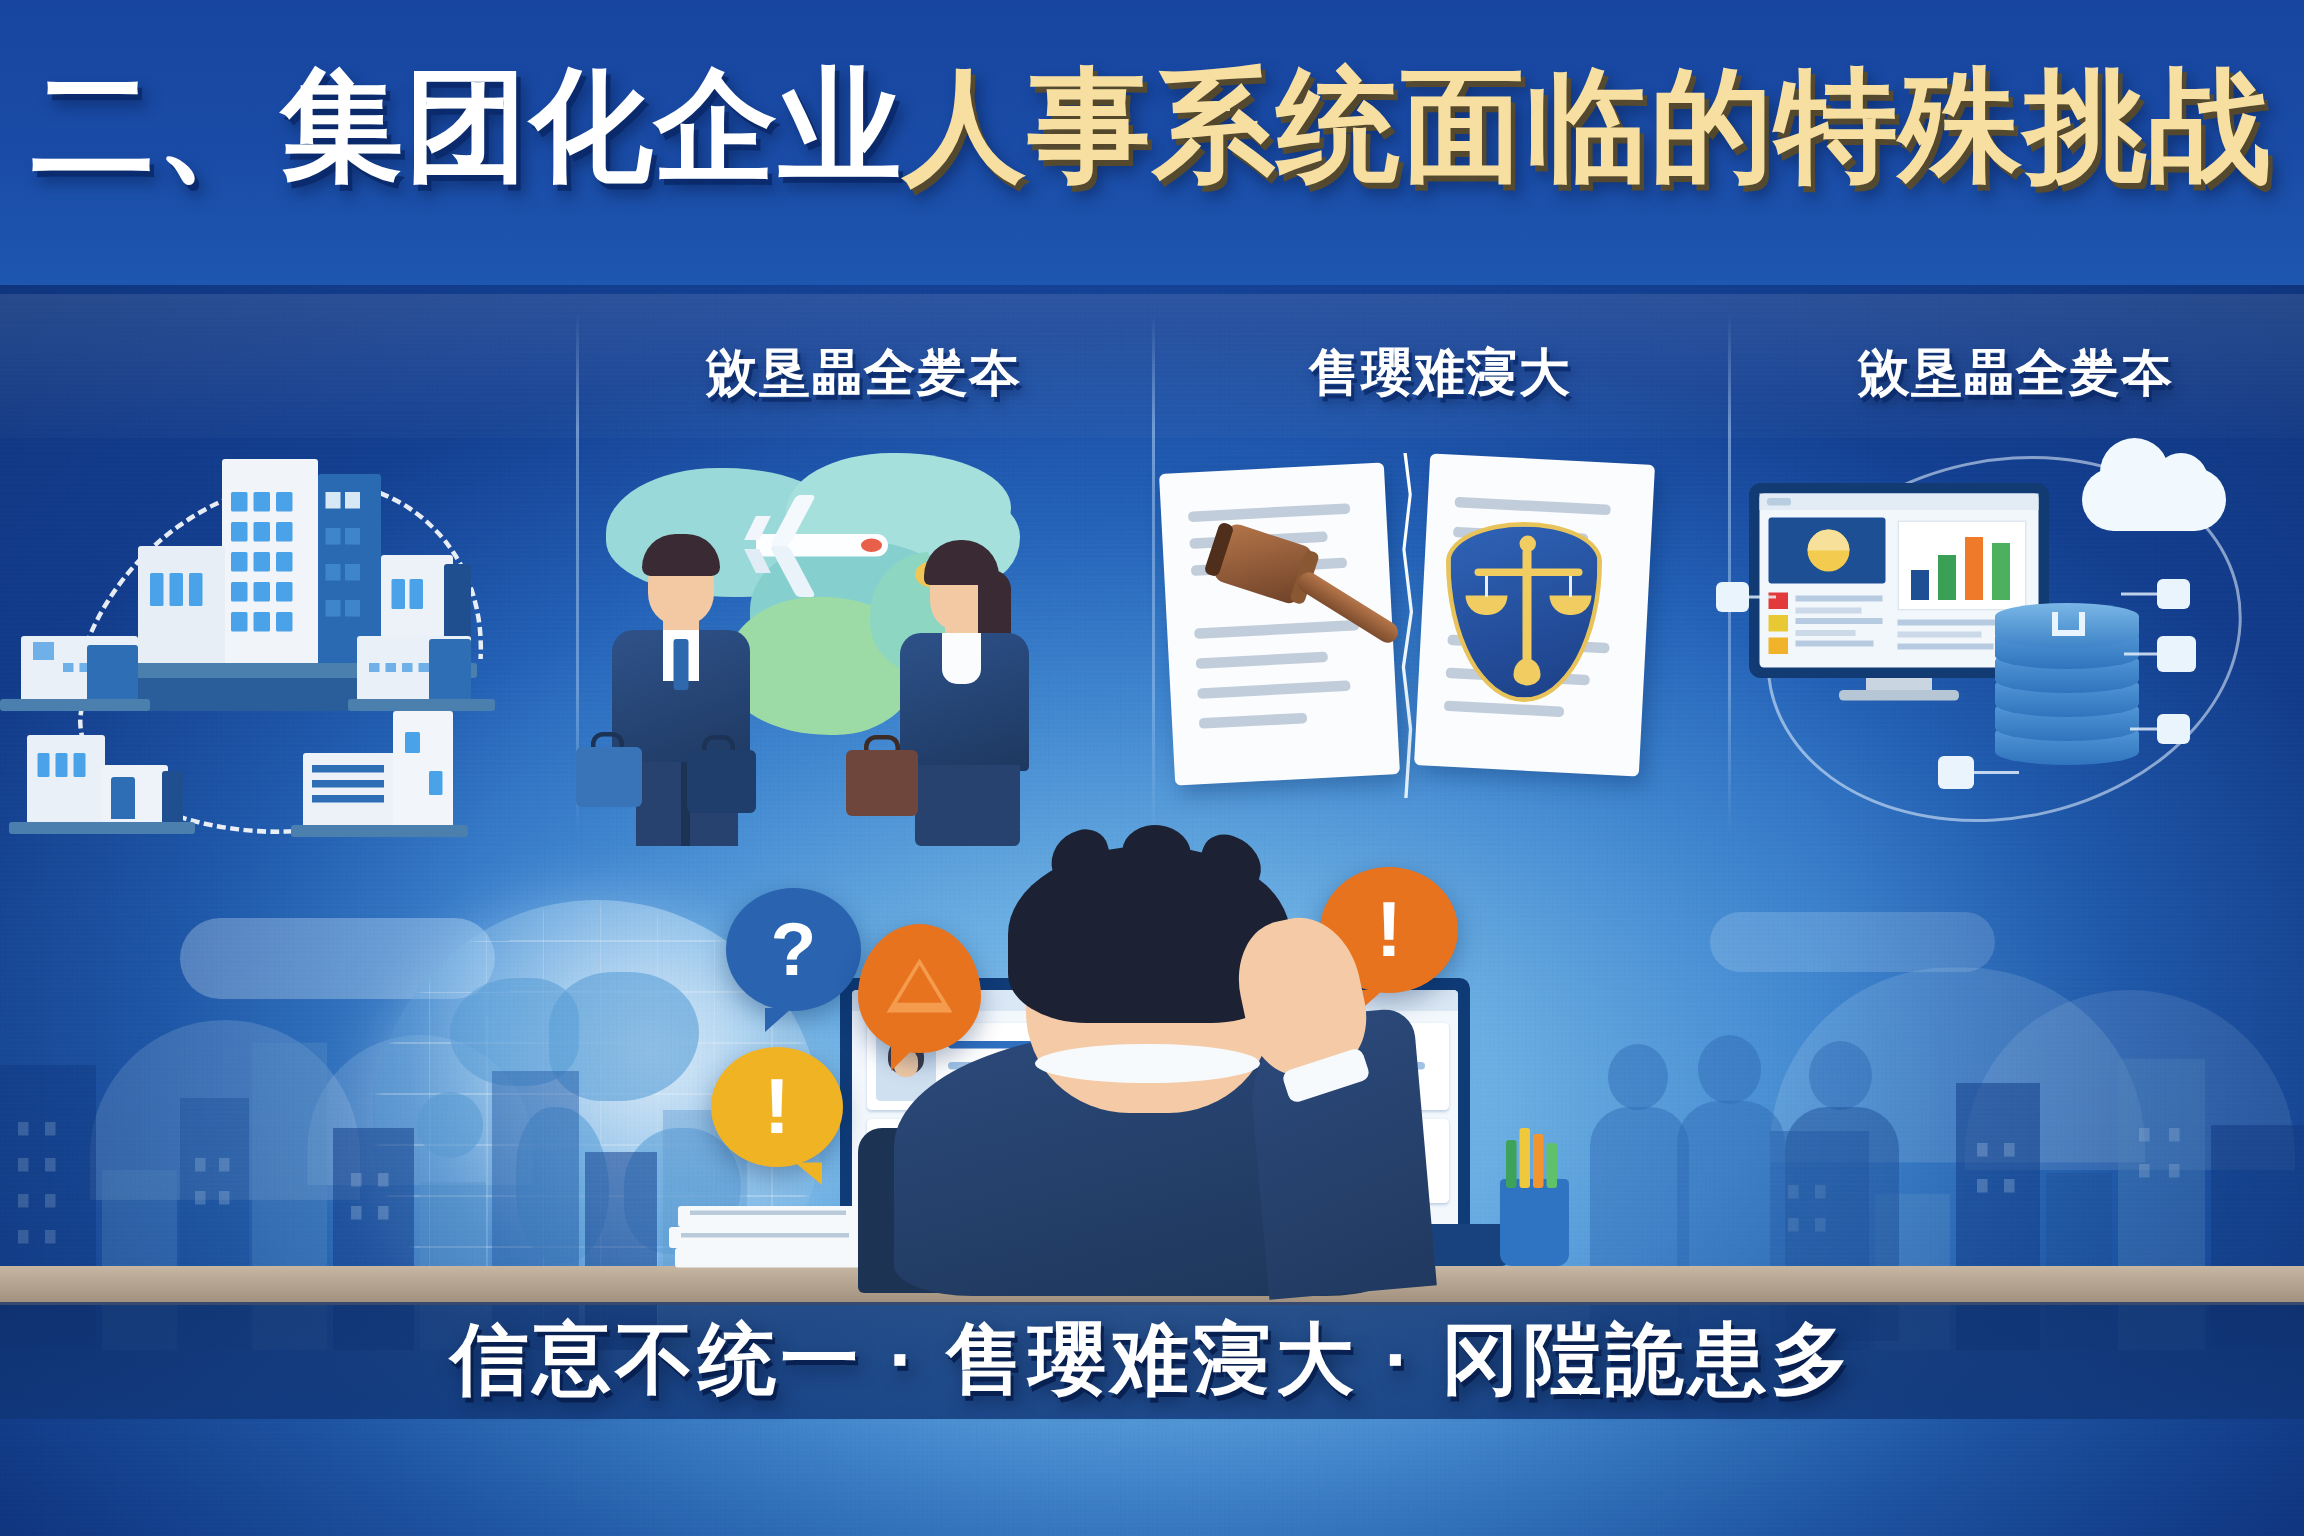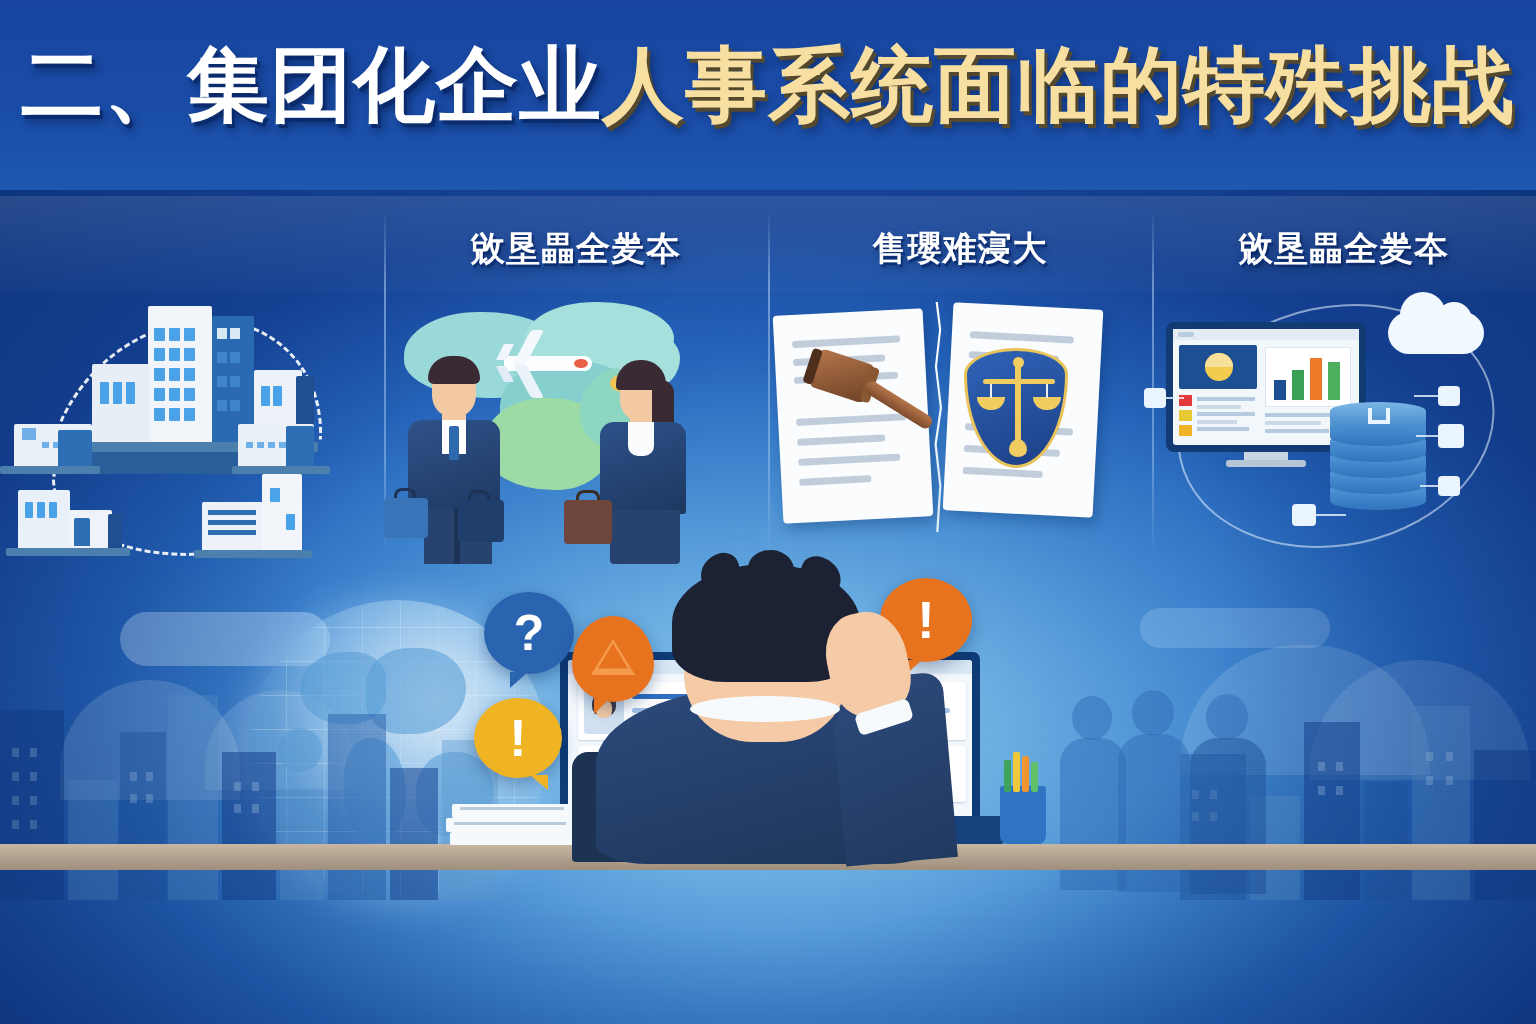--- a/index.html
+++ b/index.html
@@ -624,14 +624,17 @@
     <div class="man-hair" style="left:700px;top:-2px;width:40px;height:36px;border-radius:60% 40% 0 0;transform:rotate(-16deg);"></div>
     <div class="man-hair" style="left:748px;top:-6px;width:46px;height:38px;border-radius:50% 50% 0 0;transform:rotate(6deg);"></div>
     <div class="man-hair" style="left:800px;top:2px;width:42px;height:34px;border-radius:40% 60% 0 0;transform:rotate(20deg);"></div>
     <div style="position:absolute;left:846px;top:96px;width:30px;height:42px;background:#edbd96;border-radius:50% 50% 50% 50%/46% 46% 54% 54%;"></div>
     <div class="man-arm" style="left:838px;top:120px;width:112px;height:186px;border-radius:58px 20px 0 0;transform:rotate(-5deg);"></div>
     <div class="man-hand" style="left:828px;top:56px;width:80px;height:104px;border-radius:42% 46% 38% 40%;transform:rotate(-12deg);"></div>
     <div style="position:absolute;left:690px;top:140px;width:150px;height:26px;background:#f7fafd;border-radius:50%;"></div>
     <div style="position:absolute;left:856px;top:150px;width:56px;height:22px;background:#f7fafd;border-radius:6px;transform:rotate(-18deg);"></div>
   </div>
 
+  <div class="banner">
+    <div class="banner-text">信恴不统一 · 售瓔难寖大 · 冈隑詭患多</div>
+  </div>
 
 </div>
 
 </body></html>

